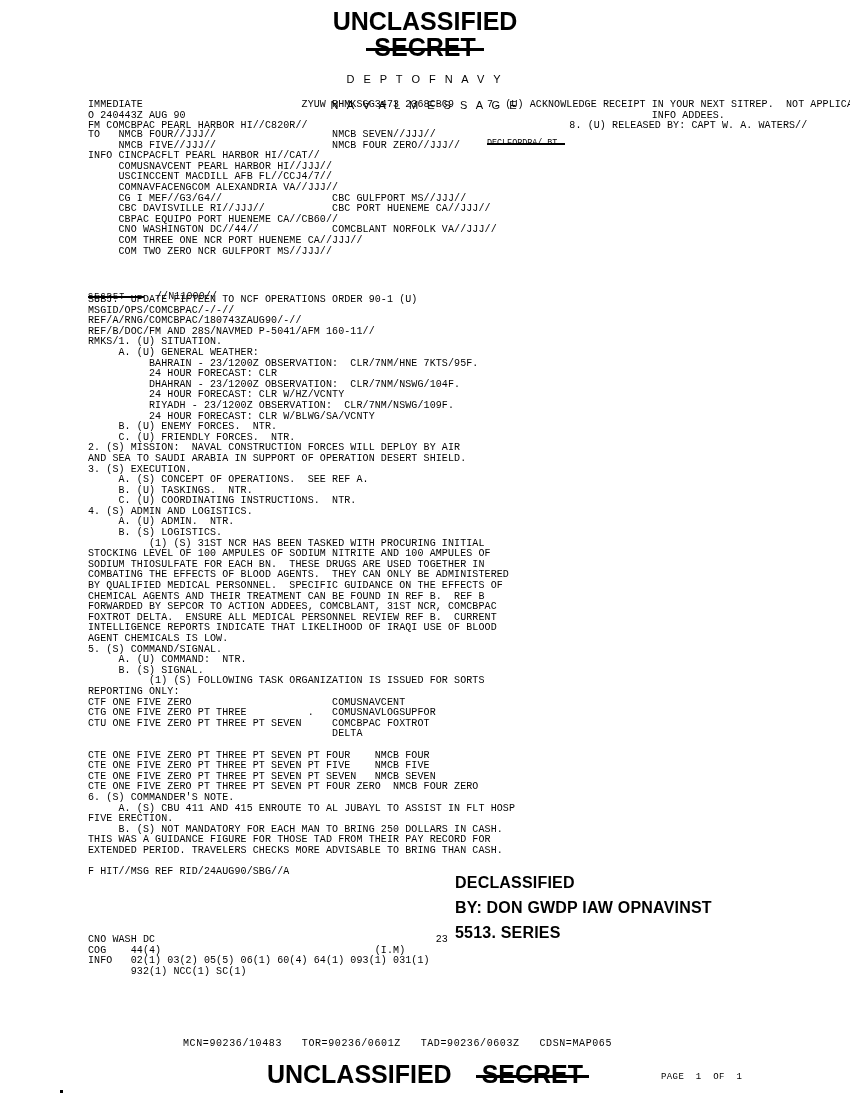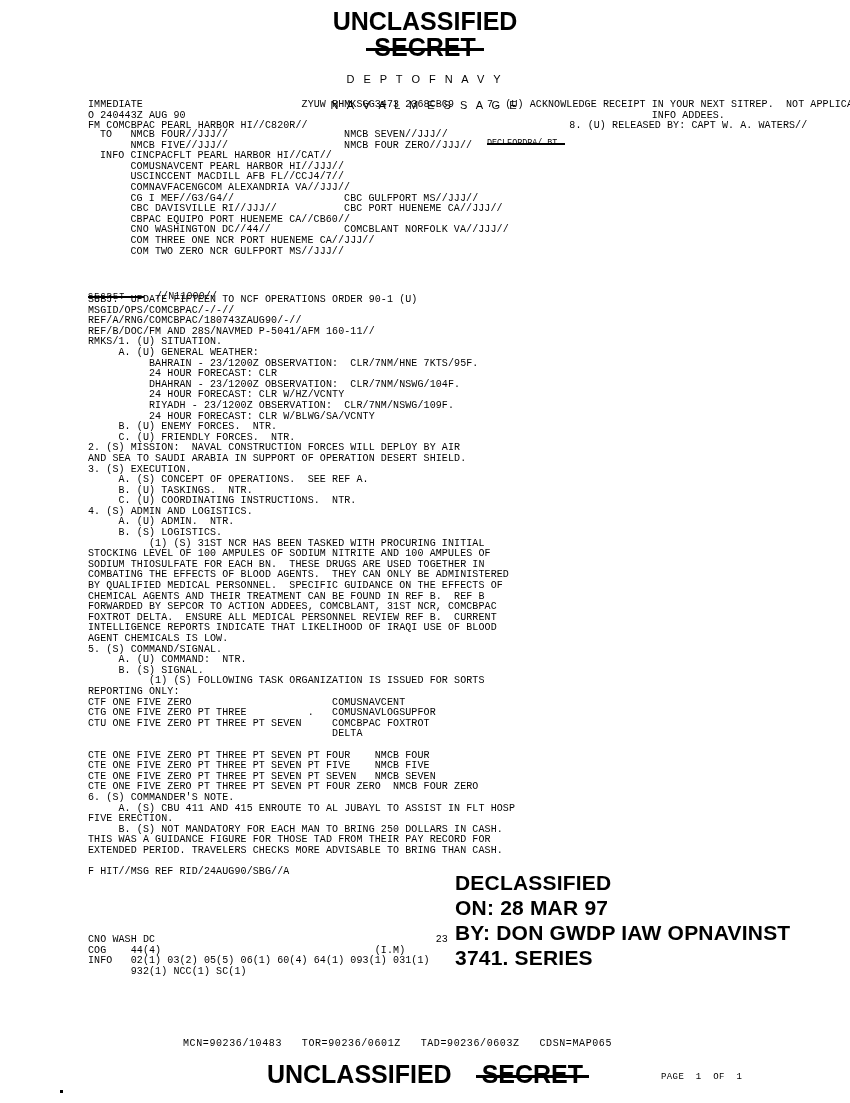--- a/index.html
+++ b/index.html
@@ -65,21 +65,21 @@
   #left-block {
     left: 88px;
     top: 100px;
   }
   #right-block {
     left: 487px;
     top: 100px;
     text-align: center;
   }
   #addr-block {
-    left: 100px;
+    left: 88px;
     top: 130px;
   }
   #body-block {
     left: 88px;
     top: 295px;
   }
   #tail-block {
     left: 88px;
     top: 935px;
   }
@@ -127,21 +127,21 @@
     height: 2px;
     background: #000;
   }
 
   
   #declass {
     position: absolute;
     left: 455px;
     top: 870px;
     font-family: "Liberation Sans", sans-serif;
-    font-size: 21px;
+    font-size: 16px;
     font-weight: bold;
     line-height: 25px;
     letter-spacing: 0.2px;
   }
 
   
   #footer-codes {
     position: absolute;
     left: 183px;
     top: 1038px;
@@ -295,23 +295,22 @@
 
 F HIT//MSG REF RID/24AUG90/SBG//A</div>
 
 <div class="msg" id="tail-block">CNO WASH DC                                              23
 COG    44(4)                                   (I.M)
 INFO   02(1) 03(2) 05(5) 06(1) 60(4) 64(1) 093(1) 031(1)
        932(1) NCC(1) SC(1)</div>
 
 <div id="declass">
   <div>DECLASSIFIED</div>
-  <div>ON: 28 MAR 97</div>
   <div>BY: DON GWDP IAW OPNAVINST</div>
-  <div>3741. SERIES</div>
+  <div>5513. SERIES</div>
 </div>
 
 <div id="footer-codes">MCN=90236/10483   TOR=90236/0601Z   TAD=90236/0603Z   CDSN=MAP065</div>
 
 <div id="footer-page">
   <div>PAGE  1  OF  1</div>
   
 </div>
 
 <div class="class-bottom">

